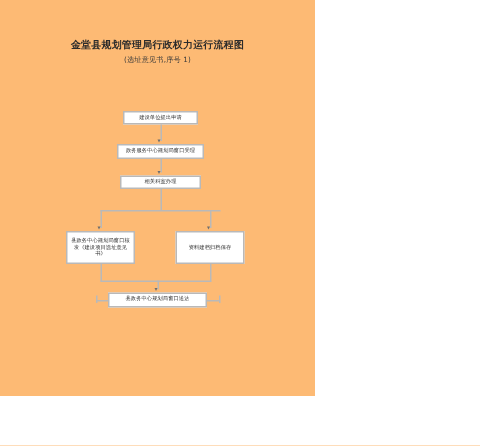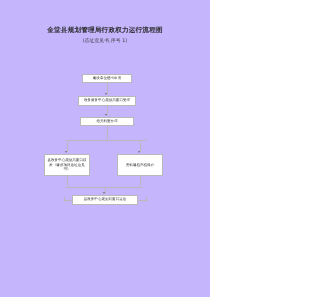--- a/index.html
+++ b/index.html
@@ -11,22 +11,22 @@
     height: 297px;
     background: #ffffff;
     font-family: "DejaVu Sans", sans-serif;
     overflow: hidden;
     position: relative;
   }
   .page {
     position: absolute;
     left: 0; top: 0;
     width: 210px;
-    height: 297px;
-    background: #c4b5fd;
+    height: 264px;
+    background: #fdba74;
   }
   
   .title {
     position: absolute;
     left: 0;
     top: 26px;
     width: 210px;
     text-align: center;
     font-size: 6.6px;
     line-height: 9px;

